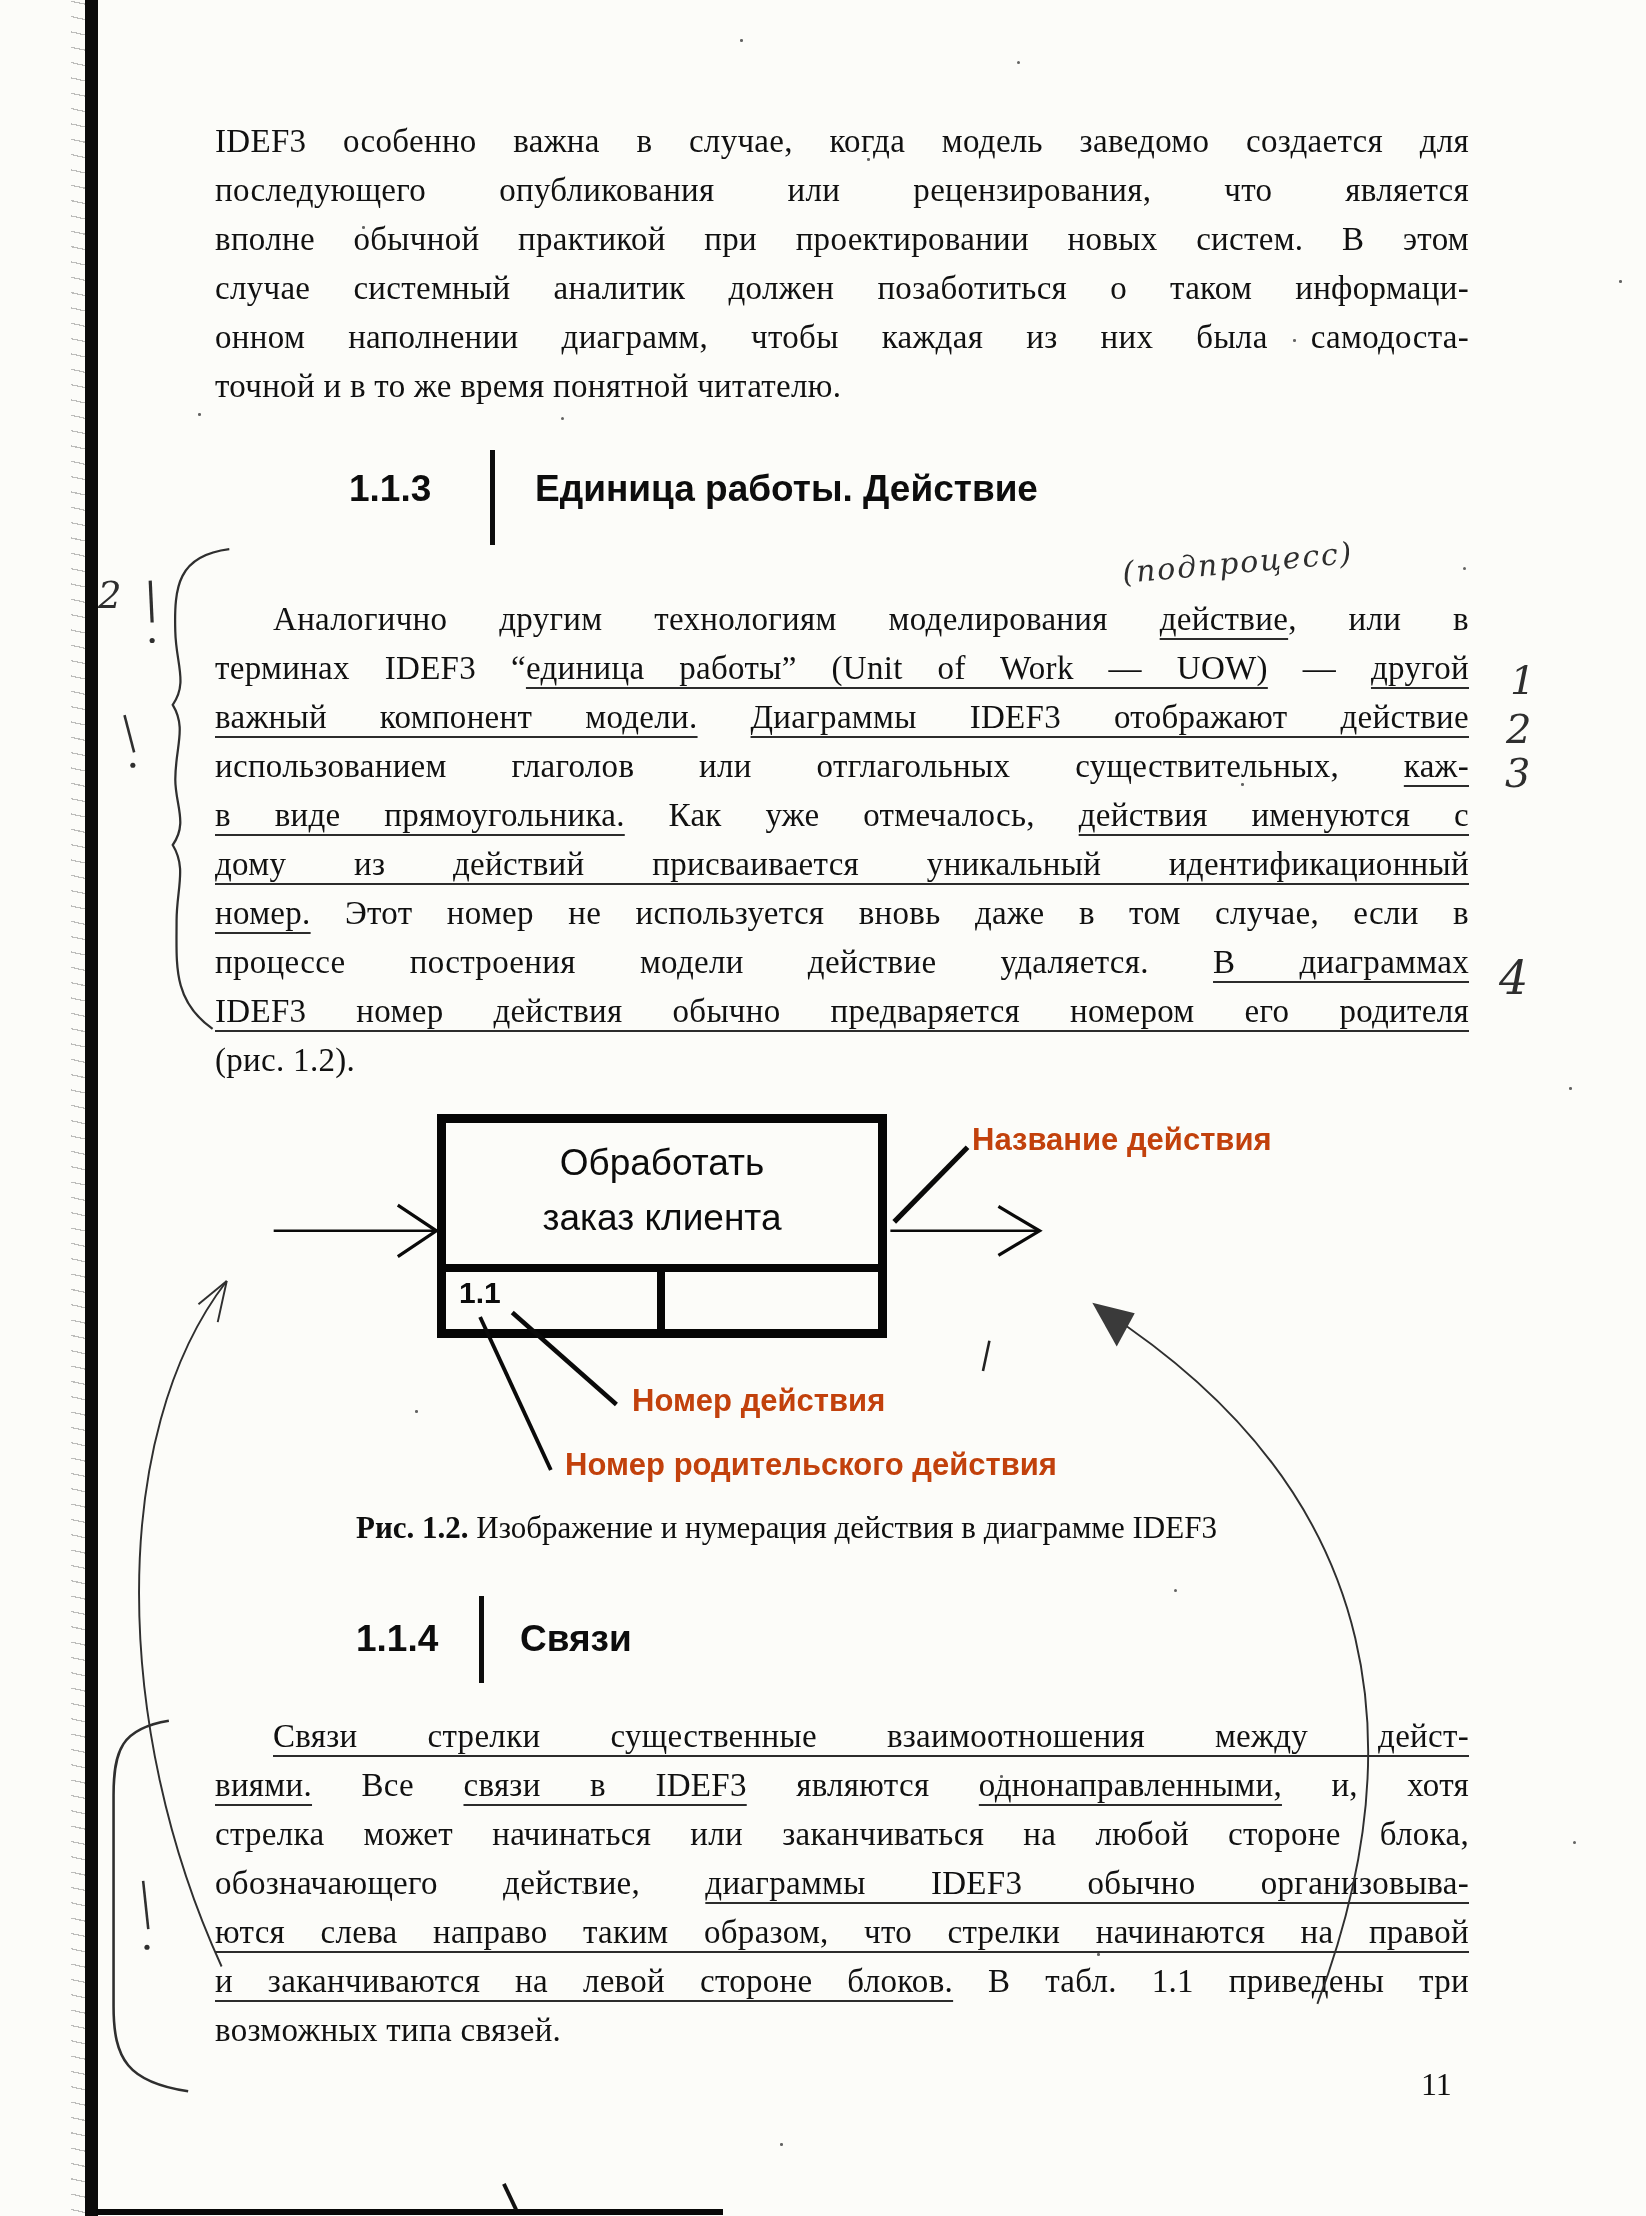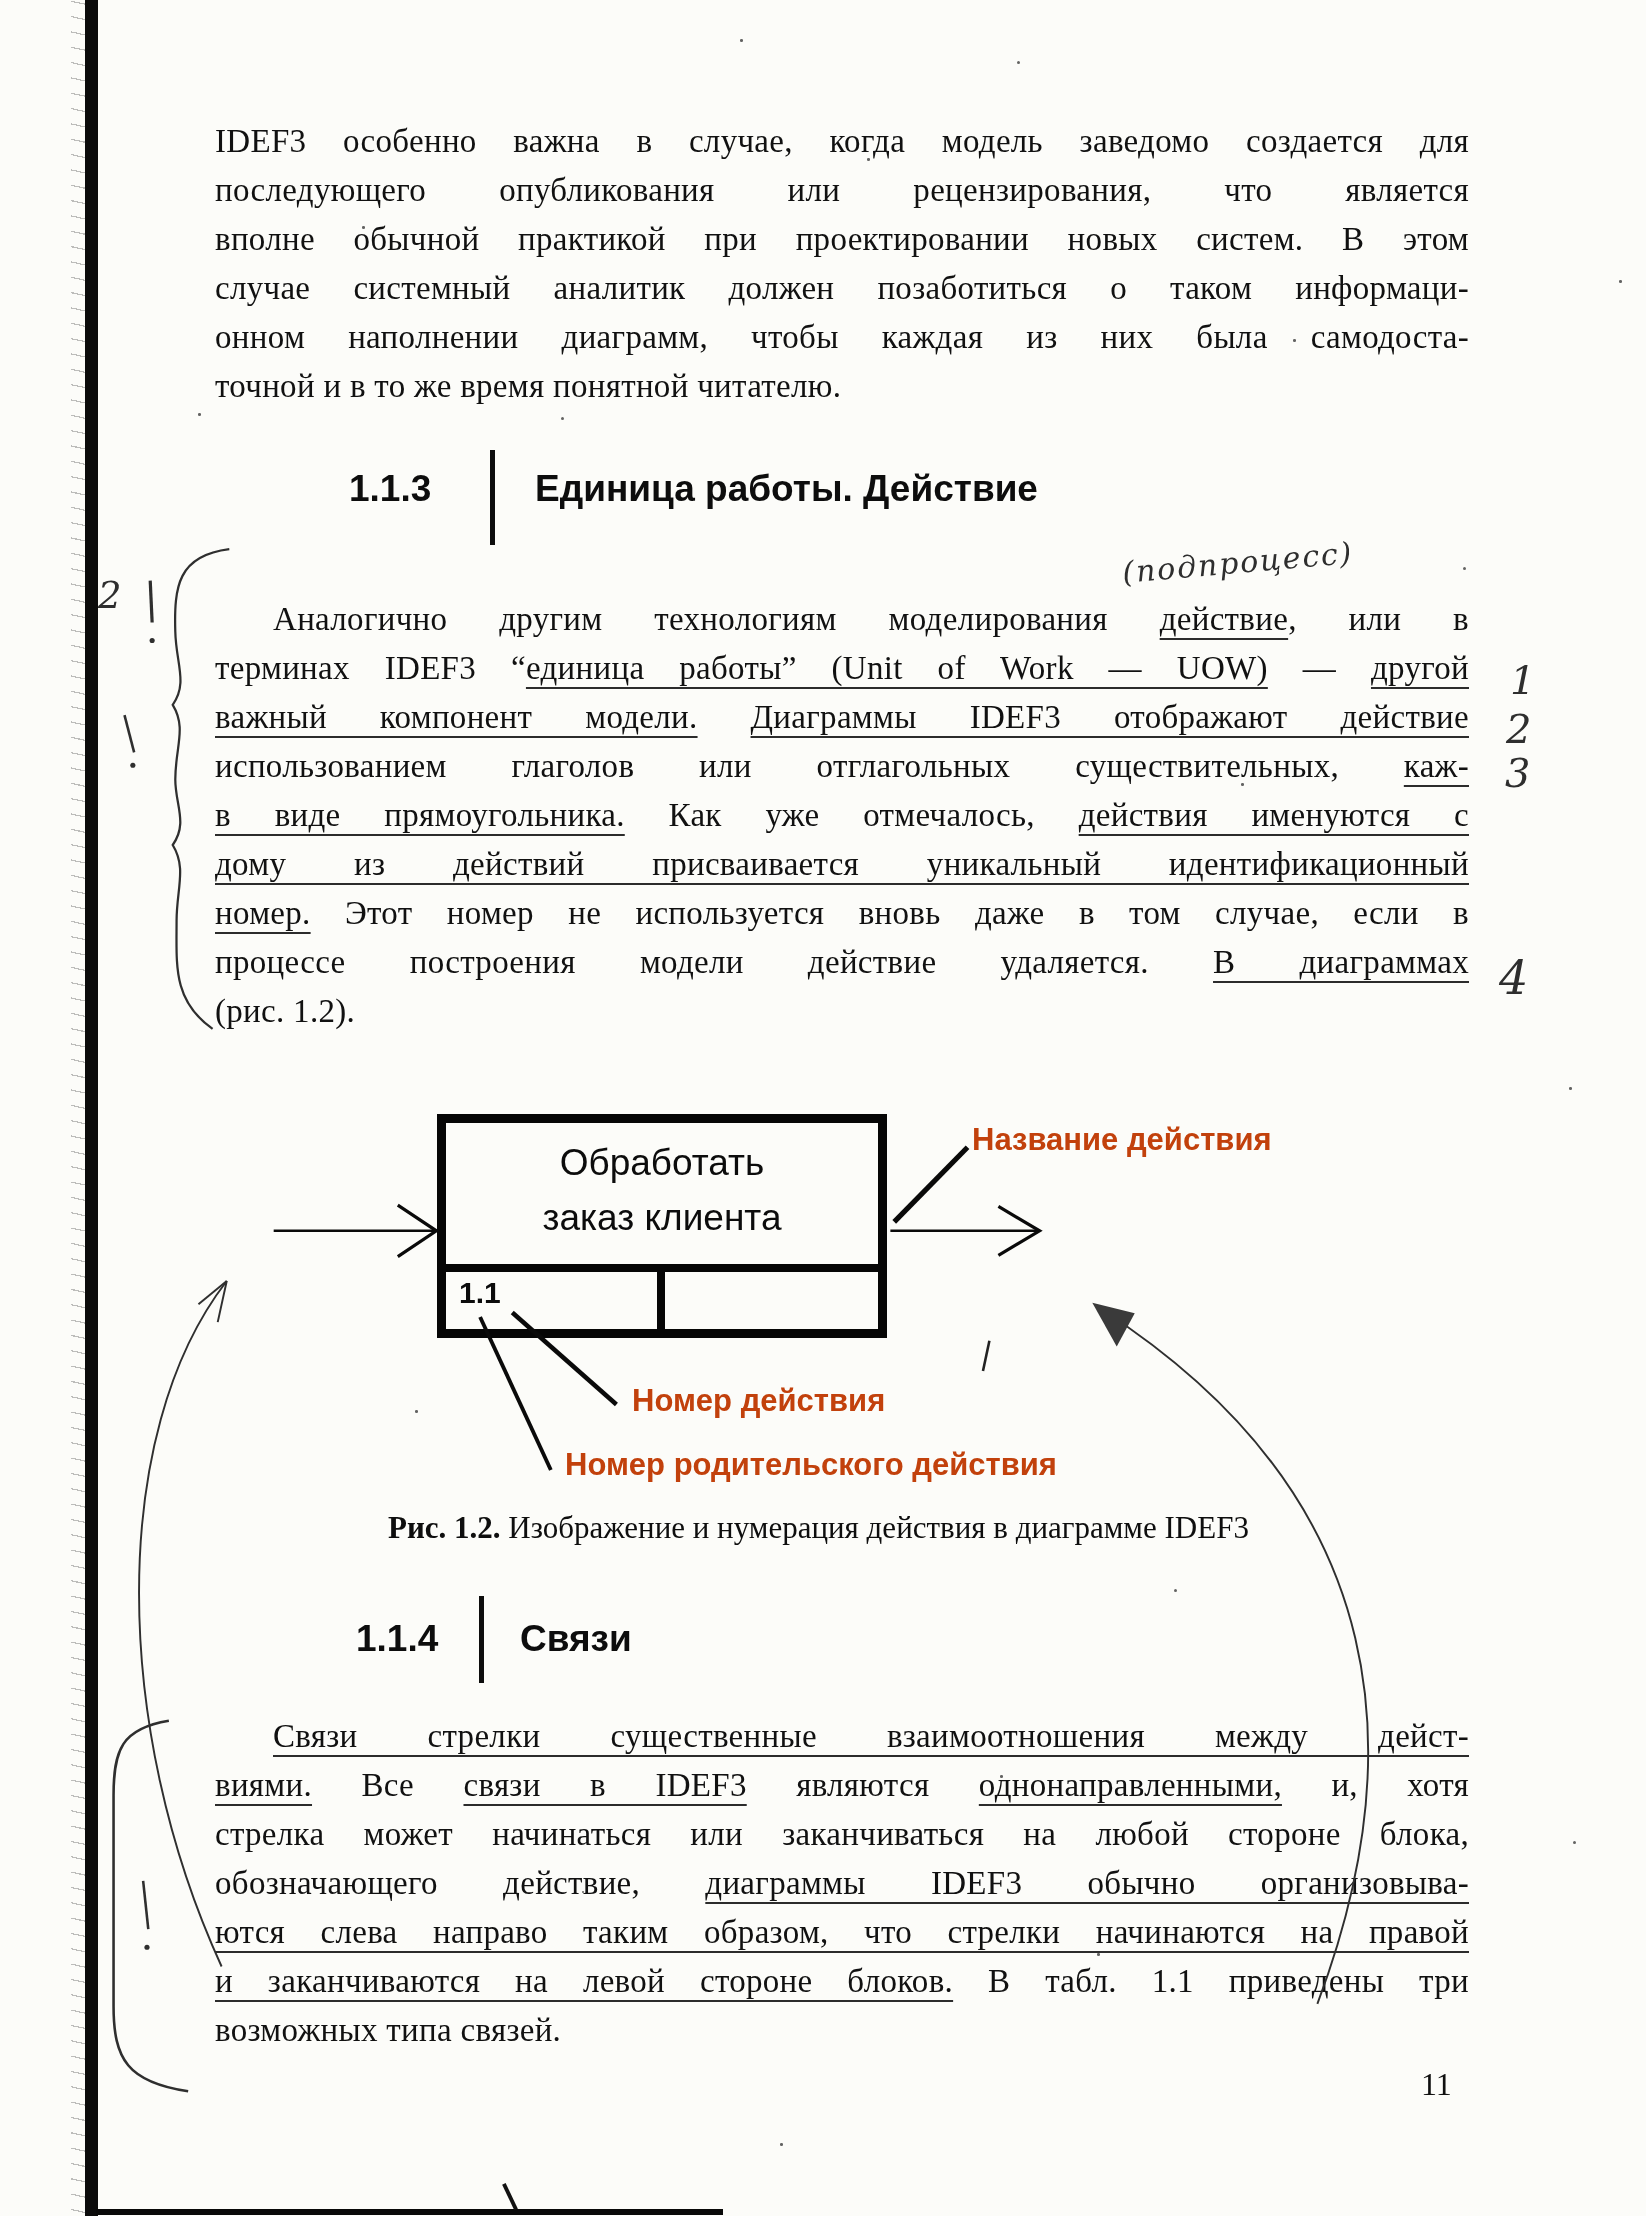--- a/index.html
+++ b/index.html
@@ -31,21 +31,21 @@
   .uow-box{position:absolute;left:437px;top:1114px;width:450px;height:224px;
     border:9px solid #060606;box-sizing:border-box;}
   .uow-div-h{position:absolute;left:437px;top:1264px;width:450px;height:8.4px;background:#060606;}
   .uow-div-v{position:absolute;left:657px;top:1264px;width:8.4px;height:73px;background:#060606;}
   .uow-title{position:absolute;left:446px;top:1135px;width:432px;text-align:center;
     font-family:"Liberation Sans",sans-serif;font-size:37px;line-height:55px;color:#0c0c0c;}
   .uow-number{position:absolute;left:459px;top:1276px;font-family:"Liberation Sans",sans-serif;
     font-weight:bold;font-size:30px;color:#0c0c0c;}
   .fig-label{position:absolute;font-family:"Liberation Sans",sans-serif;font-weight:bold;
     font-size:31px;color:#c2410c;white-space:nowrap;}
-  .fig-caption{position:absolute;left:356px;top:1510px;font-size:31px;white-space:nowrap;color:#0e0e0e;margin-left:32px;}
+  .fig-caption{position:absolute;left:356px;top:1510px;font-size:31px;white-space:nowrap;color:#0e0e0e;}
   .fig-caption b{font-weight:bold;}
   
   .hand{position:absolute;font-family:"DejaVu Serif",serif;font-style:italic;color:#2e2e2e;white-space:nowrap;}
   .hw-note{font-size:30px;letter-spacing:1.9px;transform:rotate(-5deg);}
   .hw-digit{font-size:40px;}
   svg.overlay{position:absolute;left:0;top:0;pointer-events:none;}
   .pagenum{position:absolute;left:1421px;top:2066px;font-size:32px;color:#101010;}
 </style>
 </head>
 <body>
@@ -71,20 +71,21 @@
 
 <div class="para" style="top:595px">
     <div class="pline indent"><span>Аналогично другим технологиям моделирования </span><span class="u">действие</span><span>, или в</span></div>
     <div class="pline"><span>терминах IDEF3 “</span><span class="u">единица работы” (Unit of Work — UOW)</span><span> — </span><span class="u">другой</span></div>
     <div class="pline"><span class="u">важный компонент модели.</span><span> </span><span class="u">Диаграммы IDEF3 отображают действие</span></div>
     <div class="pline"><span>использованием глаголов или отглагольных существительных, </span><span class="u">каж-</span></div>
     <div class="pline"><span class="u">в виде прямоугольника.</span><span> Как уже отмечалось, </span><span class="u">действия именуются с</span></div>
     <div class="pline"><span class="u">дому из действий присваивается уникальный идентификационный</span></div>
     <div class="pline"><span class="u">номер.</span><span> Этот номер не используется вновь даже в том случае, если в</span></div>
     <div class="pline"><span>процессе построения модели действие удаляется. </span><span class="u">В диаграммах</span></div>
+    <div class="pline"><span class="u">IDEF3 номер действия обычно предваряется номером его родителя</span></div>
     <div class="pline nj"><span>(рис. 1.2).</span></div>
   </div>
 
 <div class="hand hw-digit" style="left:98px;top:574px;font-size:37px">2</div>
 <div class="hand hw-digit" style="left:1510px;top:657px">1</div>
 <div class="hand hw-digit" style="left:1506px;top:706px">2</div>
 <div class="hand hw-digit" style="left:1505px;top:750px">3</div>
 <div class="hand hw-digit" style="left:1499px;top:951px;font-size:46px">4</div>
 
 <div class="uow-box"></div>

